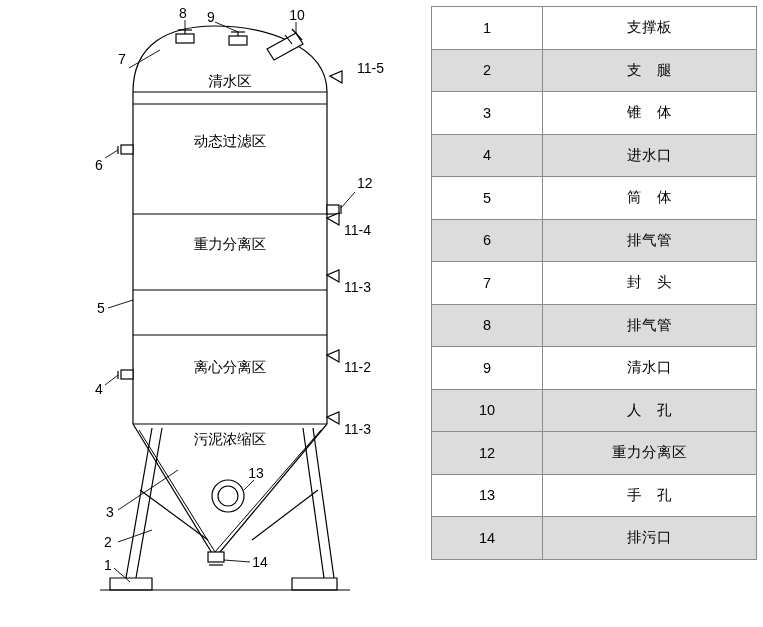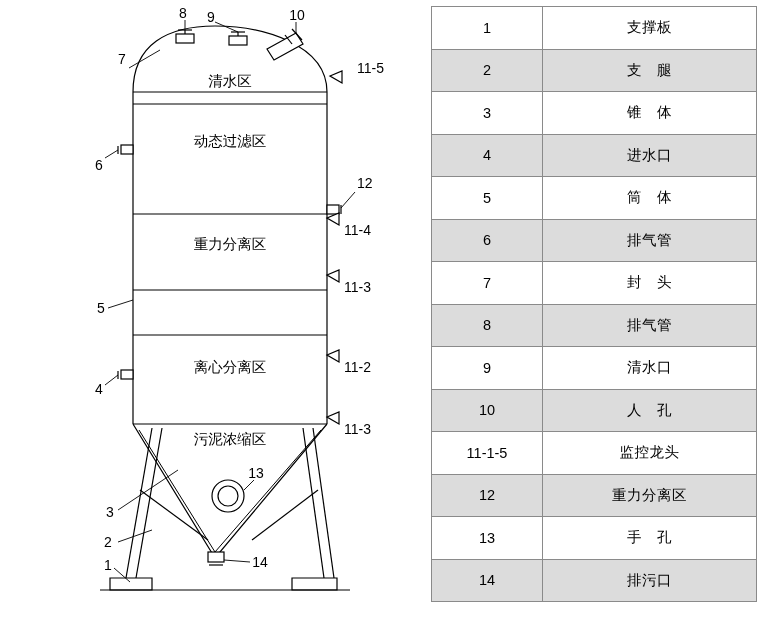--- a/index.html
+++ b/index.html
@@ -242,24 +242,20 @@
         <td class="name">排气管</td>
       </tr>
       <tr>
         <td class="idx">9</td>
         <td class="name">清水口</td>
       </tr>
       <tr class="alt">
         <td class="idx">10</td>
         <td class="name">人　孔</td>
       </tr>
-      <tr>
-        <td class="idx">11-1-5</td>
-        <td class="name">监控龙头</td>
-      </tr>
       <tr class="alt">
         <td class="idx">12</td>
         <td class="name">重力分离区</td>
       </tr>
       <tr>
         <td class="idx">13</td>
         <td class="name">手　孔</td>
       </tr>
       <tr class="alt">
         <td class="idx">14</td>

